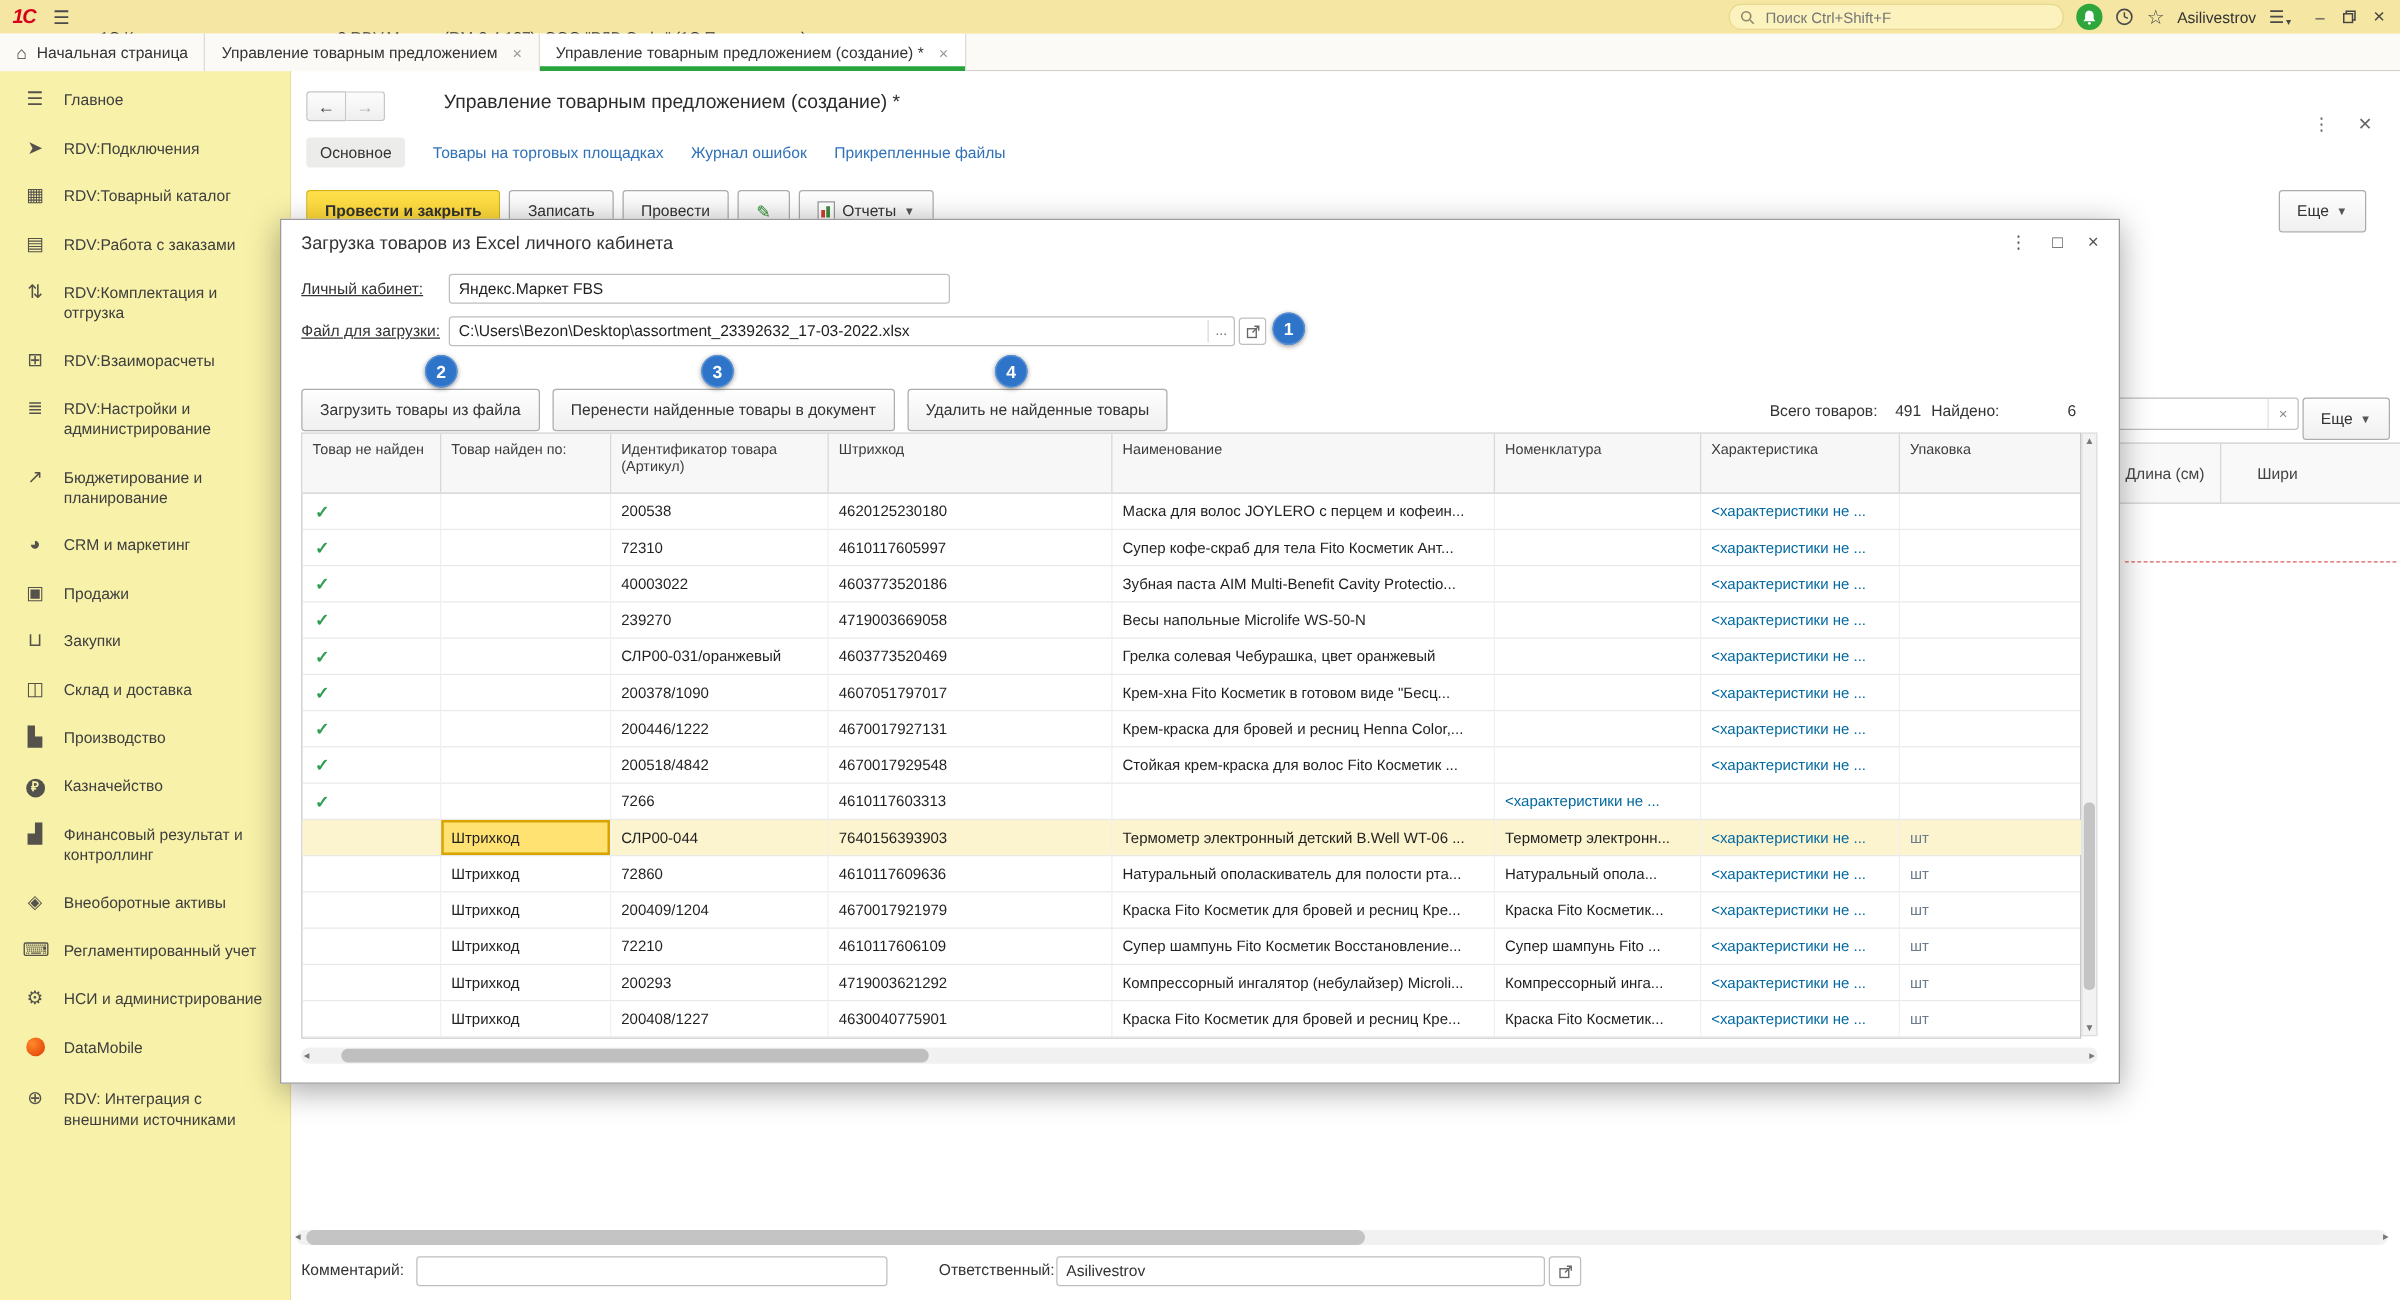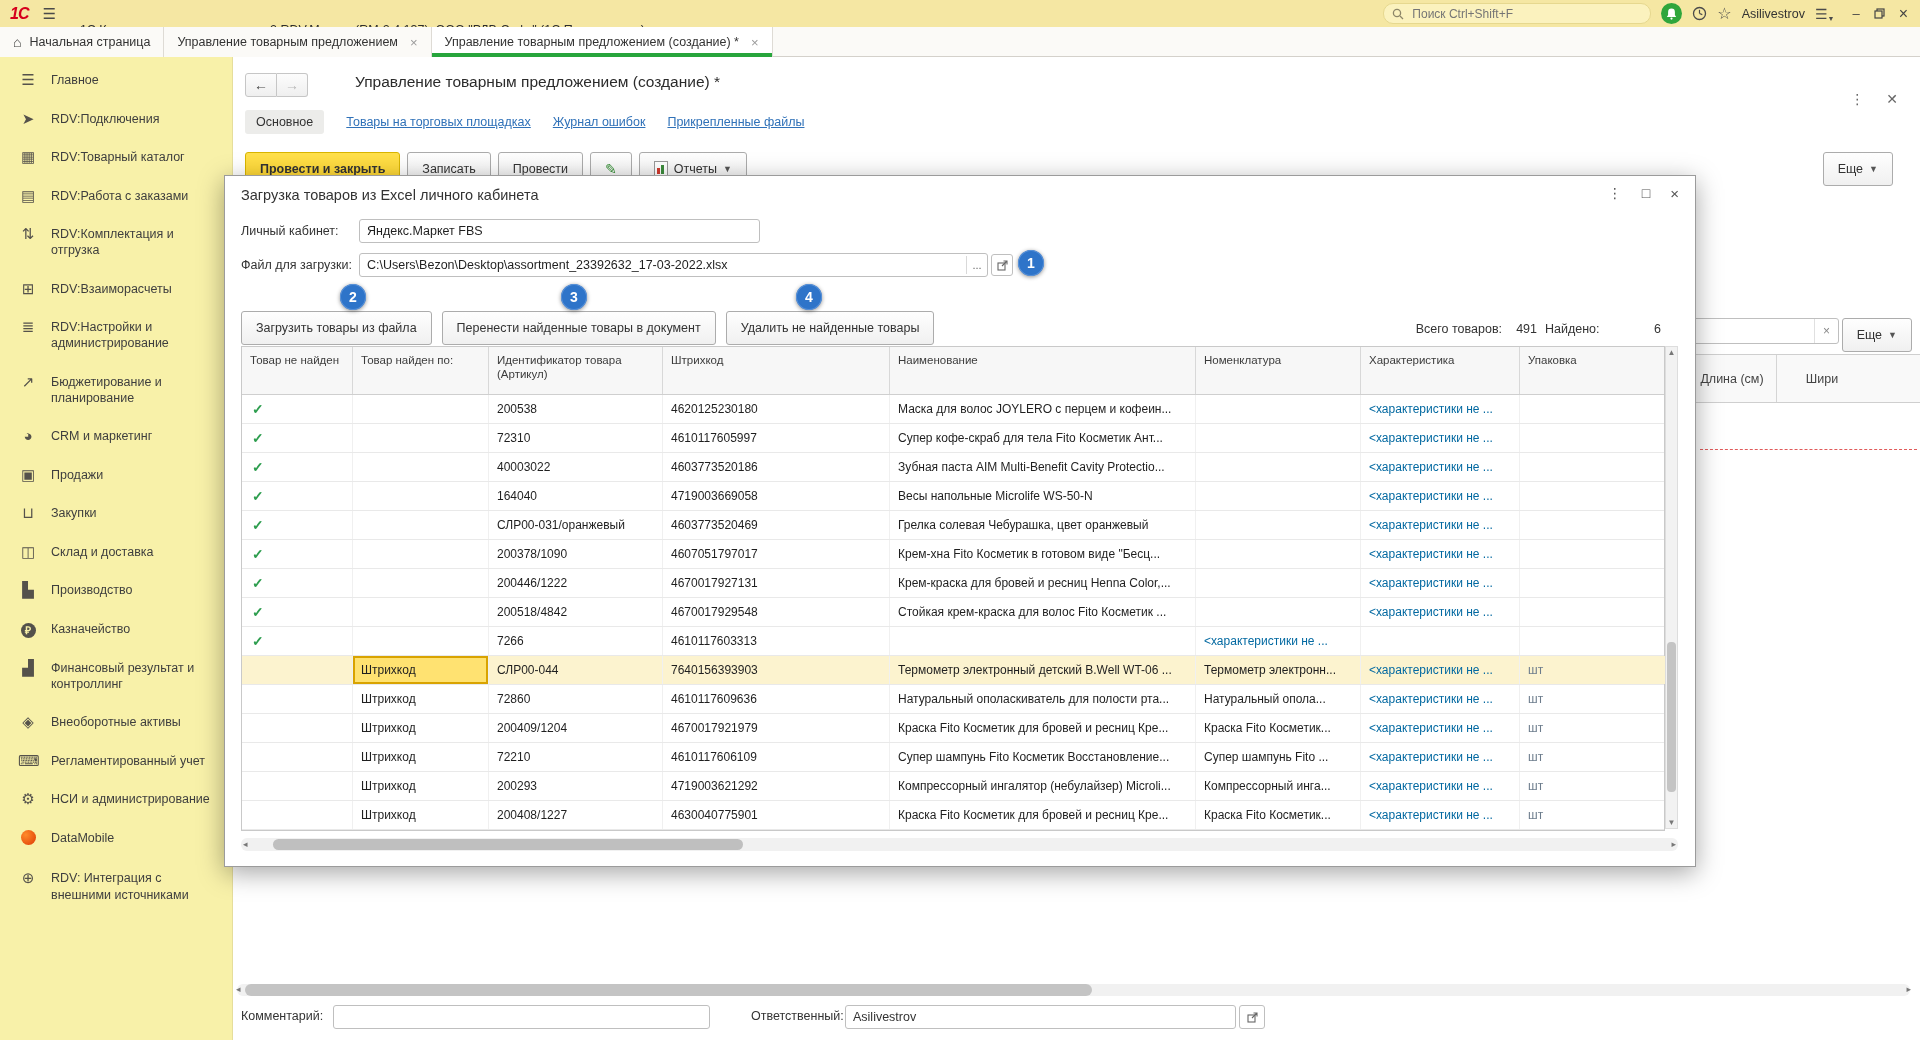--- a/index.html
+++ b/index.html
@@ -46,21 +46,21 @@
   
   .content{position:absolute;top:57px;left:233px;width:1687px;height:983px;background:#fff;}
   .navbtns{position:absolute;left:12px;top:16px;display:flex;}
   .navbtn{width:30px;height:22px;border:1px solid #C6C6C6;background:linear-gradient(#FCFCFC,#EFEFEF);
           display:flex;align-items:center;justify-content:center;font-size:14px;color:#444;}
   .navbtn:first-child{border-radius:3px 0 0 3px;}
   .navbtn:last-child{border-radius:0 3px 3px 0;border-left:none;color:#B8B8B8;}
   .page-title{position:absolute;left:122px;top:16px;font-size:15.5px;color:#2b2b2b;}
   .page-controls{position:absolute;right:22px;top:34px;display:flex;gap:22px;color:#666;font-size:14px;}
   .navtabs{position:absolute;left:12px;top:53px;display:flex;align-items:center;gap:22px;font-size:12.5px;}
-  .navtab{color:#2F71B8;text-decoration:underline;}
+  .navtab{color:#2F71B8;}
   .navtab.active{color:#333;text-decoration:none;background:#ECECEA;border-radius:3px;padding:5px 11px;}
   .toolbar{position:absolute;left:12px;top:95px;display:flex;gap:7px;align-items:center;}
   .btn{height:26px;border:1px solid #ACACAC;background:linear-gradient(#FEFEFE,#F0F0F0);border-radius:3px;
        font-size:12.5px;color:#333;display:inline-flex;align-items:center;justify-content:center;
        padding:16px 14px;box-sizing:border-box;gap:6px;}
   .btn.primary{background:linear-gradient(#FFE04C,#FFD52B);border-color:#D9B500;font-weight:bold;}
   .caret{font-size:9px;color:#555;}
   .pencil{color:#2E8B2E;font-size:14px;}
   .repic{width:12px;height:14px;border:1px solid #999;background:#fff;position:relative;display:inline-block;}
   .repic:before{content:"";position:absolute;left:2px;bottom:2px;width:3px;height:6px;background:#D23B2F;}
@@ -87,21 +87,21 @@
   .f-input{position:absolute;border:1px solid #BFBFBF;border-radius:3px;height:24px;box-sizing:border-box;
            font-size:12.5px;color:#333;display:flex;align-items:center;padding:0 7px;background:#fff;}
   .openbtn{position:absolute;width:26px;height:24px;border:1px solid #BFBFBF;border-radius:3px;box-sizing:border-box;
            display:flex;align-items:center;justify-content:center;background:#fff;}
 
   
   .dialog{position:absolute;left:224px;top:175px;width:1472px;height:692px;background:#fff;z-index:10;
           border:1px solid #9B9B9B;box-shadow:0 6px 24px rgba(0,0,0,0.35);box-sizing:border-box;}
   .dlg-title{position:absolute;left:16px;top:11px;font-size:14.5px;color:#333;}
   .dlg-ctl{position:absolute;right:16px;top:9px;display:flex;gap:20px;color:#555;font-size:14px;}
-  .dlg-label{position:absolute;font-size:12.5px;color:#333;}
+  .dlg-label{position:absolute;font-size:12.5px;color:#333;text-decoration:underline;}
   .dlg-input{position:absolute;border:1px solid #BFBFBF;border-radius:3px;height:24px;box-sizing:border-box;
              font-size:12.5px;color:#1f1f1f;display:flex;align-items:center;padding:0 7px;background:#fff;}
   .dots-btn{position:absolute;left:741px;top:80px;width:20px;height:18px;border-left:1px solid #D9D9D9;
             display:flex;align-items:center;justify-content:center;font-size:11px;color:#666;}
   .badge{position:absolute;width:26px;height:26px;border-radius:50%;background:#2E74C9;color:#fff;
          font-size:14px;font-weight:bold;display:flex;align-items:center;justify-content:center;
          box-shadow:0 1px 4px rgba(0,0,0,0.45), inset 0 0 0 1px #5A92D8;z-index:11;}
   .dlg-btnrow{position:absolute;left:16px;top:135px;display:flex;gap:10px;}
   .dlg-btnrow .btn{height:27px;}
   .counts{position:absolute;top:146px;font-size:12.5px;color:#333;}
@@ -421,21 +421,21 @@
         <div class="dcell cell-name">Зубная паста AIM Multi-Benefit Cavity Protectio...</div>
         <div class="dcell cell-nom"></div>
         <div class="dcell cell-chr muted">&lt;характеристики не ...</div>
         <div class="dcell cell-pack unit"></div>
       </div>
       <div class="drow" style="grid-template-columns: 111px 136px 174px 227px 306px 165px 159px 146px;">
         <div class="dcell cell-found">
           <span class="check">✓</span>
         </div>
         <div class="dcell cell-by"></div>
-        <div class="dcell cell-art">164040</div>
+        <div class="dcell cell-art">239270</div>
         <div class="dcell cell-bc">4719003669058</div>
         <div class="dcell cell-name">Весы напольные Microlife WS-50-N</div>
         <div class="dcell cell-nom"></div>
         <div class="dcell cell-chr muted">&lt;характеристики не ...</div>
         <div class="dcell cell-pack unit"></div>
       </div>
       <div class="drow" style="grid-template-columns: 111px 136px 174px 227px 306px 165px 159px 146px;">
         <div class="dcell cell-found">
           <span class="check">✓</span>
         </div>

